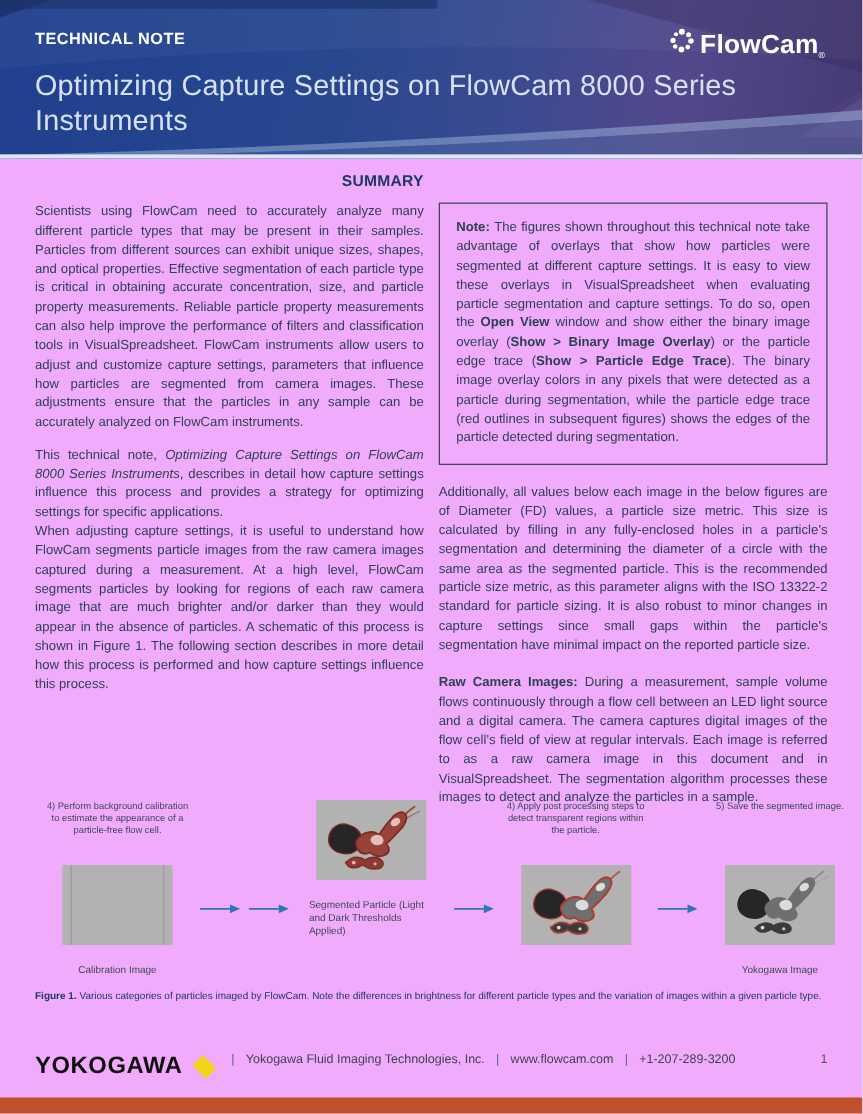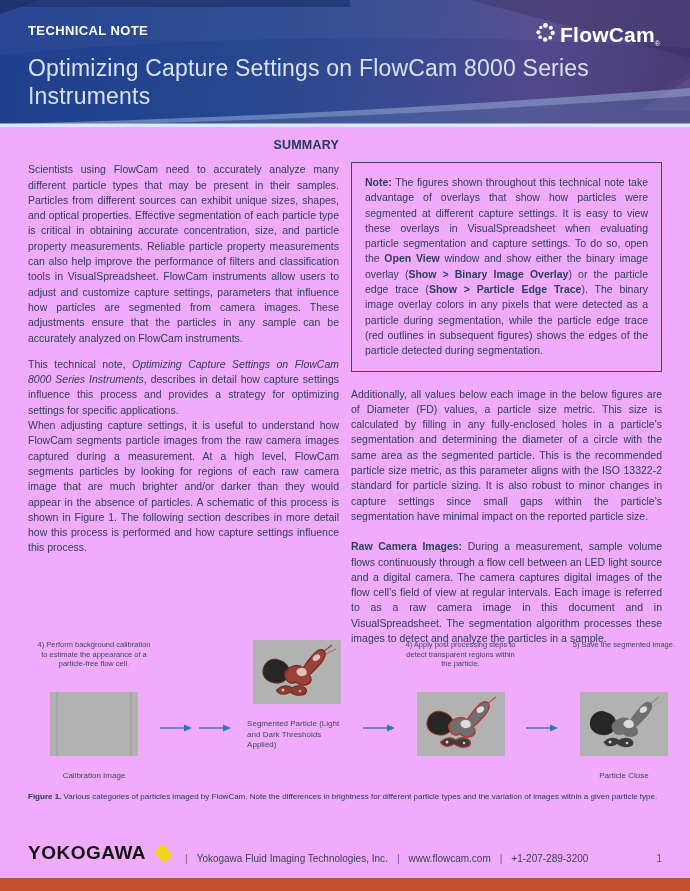--- a/index.html
+++ b/index.html
@@ -59,21 +59,21 @@
   .red-heavy .pp-dark{stroke:#7c2b24;stroke-width:1;}
   .red-heavy .pp-hi{fill:#e3c0ba;}
   .red-heavy .pp-branch{stroke:#a04238;}
   .red-heavy .pp-branch2{stroke:#b05a50;}
   .red-outline .pp-mid{stroke:#b23a31;stroke-width:1.5;}
   .red-outline .pp-low{stroke:#b23a31;stroke-width:1.3;}
   .red-outline .pp-dark{stroke:#b23a31;stroke-width:1;}
   .red-outline .pp-branch{stroke:#b65048;}
 
   
-  .footer{position:absolute;left:28px;top:842px;width:634px;display:flex;align-items:flex-end;}
+  .footer{position:absolute;left:28px;top:842px;width:634px;display:flex;align-items:flex-start;}
   .yoko-logo{display:flex;align-items:center;}
   .yoko-word{font-size:19px;font-weight:700;color:#111111;letter-spacing:.5px;}
   .yoko-diamond{width:15px;height:15px;background:#f5d417;transform:rotate(45deg) scale(1,.78);
                 margin:0 14px 0 10px;}
   .footer-info{display:flex;align-items:center;font-size:10px;color:#3a4550;gap:9px;flex:1;}
   .footer-sep{color:#5a6570;}
   .page-num{font-size:10px;color:#555555;margin-left:auto;}
   .orange-bar{position:absolute;left:0;bottom:0;width:690px;height:13px;background:#c0512c;}
 </style>
 </head>
@@ -211,21 +211,21 @@
           <path class="pp-branch2" d="M63,20 C70,16 76,12 83,9" fill="none" stroke-width="0.8"></path>
           <path class="pp-dark" d="M10,30 C11,22 19,17 26,20 C33,22 37,27 36,33 C35,40 29,44 22,43 C14,42 9,37 10,30 Z"></path>
           <path class="pp-mid" d="M34,30 C39,25 46,24 50,28 C53,24 56,19 60,15 C63,11 68,8 71,11 C74,14 71,19 68,23 C64,27 60,32 56,35 C59,38 59,42 55,44 C51,46 46,45 43,42 C39,44 35,43 33,39 C31,35 31,33 34,30 Z"></path>
           <path class="pp-hi" d="M44,30 C47,27 51,27 53,30 C55,33 53,36 50,36 C46,37 42,33 44,30 Z"></path>
           <path class="pp-hi" d="M60,17 C62,14 66,13 67,16 C68,18 65,21 62,21 C60,21 59,19 60,17 Z"></path>
           <path class="pp-low" d="M25,49 C29,45 35,45 39,48 C43,45 49,45 52,48 C55,51 53,55 48,55 C44,56 40,54 37,52 C33,55 27,55 25,52 C23,50 23,50 25,49 Z"></path>
           <circle cx="30" cy="50" r="1.5" fill="#d8d8d8"></circle>
           <circle cx="47" cy="51" r="1.3" fill="#cccccc"></circle>
         </svg>
       </div>
-      <div class="fig-caption">Particle Close</div>
+      <div class="fig-caption">Yokogawa Image</div>
     </div>
 
   </div>
 
   <div class="figure-caption-line"><span style="font-weight: 700;">Figure 1.</span><span> Various categories of particles imaged by FlowCam. Note the differences in brightness for different particle types and the variation of images within a given particle type.</span></div>
 
   <div class="footer">
     <div class="yoko-logo">
       <span class="yoko-word">YOKOGAWA</span>
       <span class="yoko-diamond"></span>

